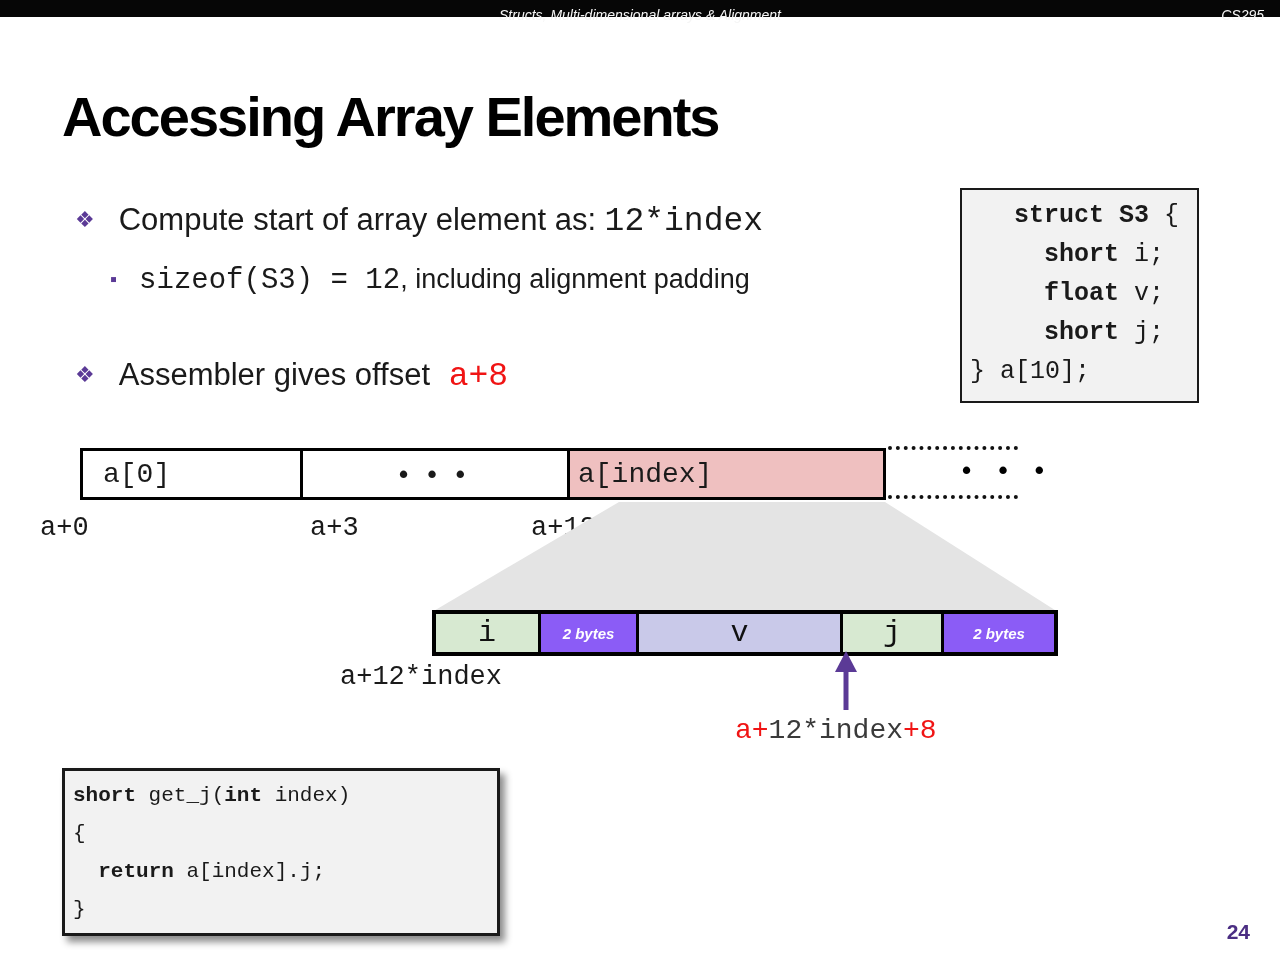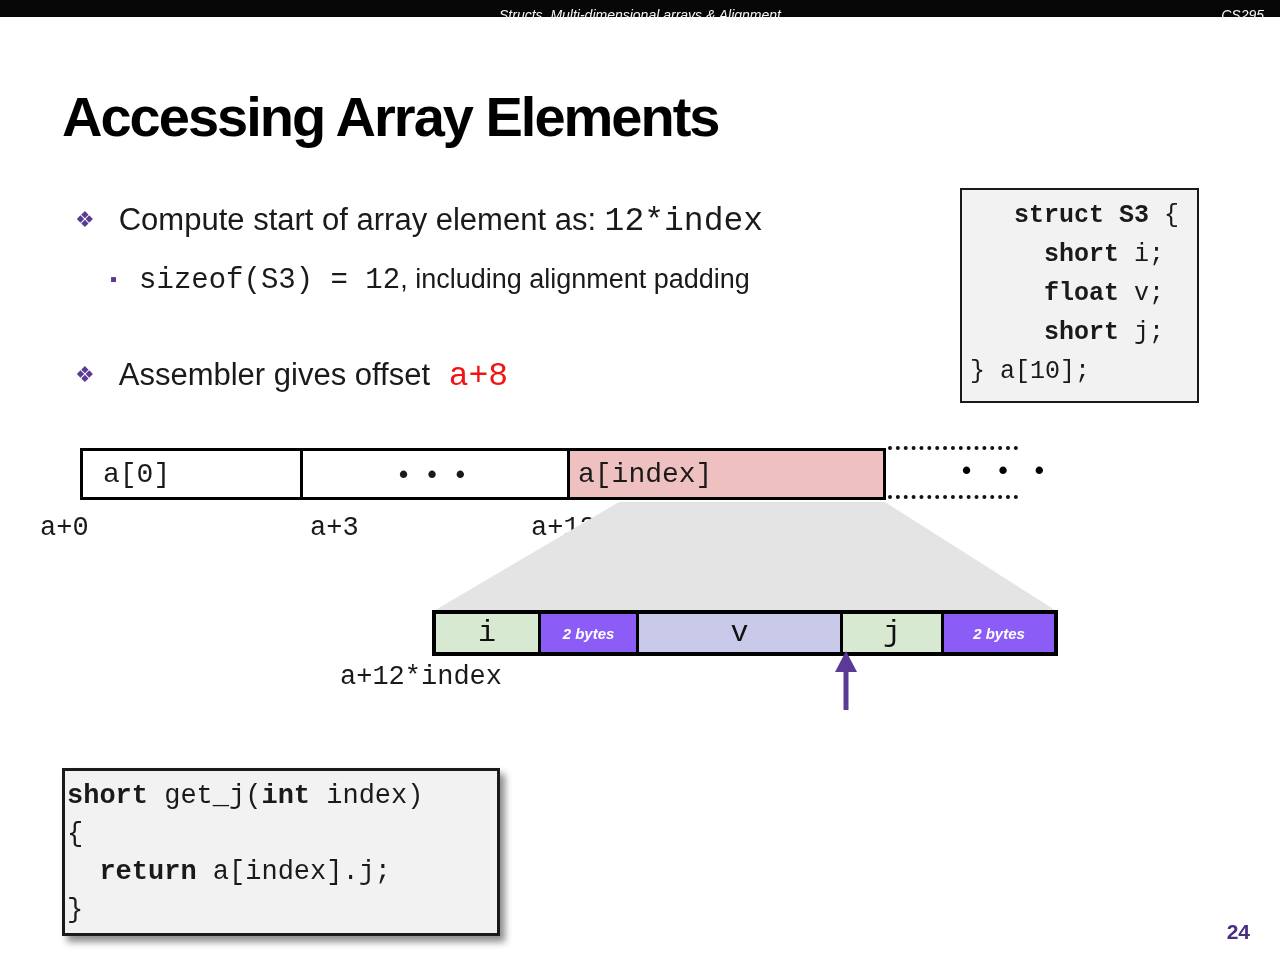--- a/index.html
+++ b/index.html
@@ -75,22 +75,22 @@
   .base-label { position:absolute; left:340px; top:662px;
     font-family:"Liberation Mono","DejaVu Sans Mono",monospace; font-size:27px; color:#1a1a1a; }
 
   .ptr-arrow { position:absolute; left:828px; top:650px; }
   .ptr-label { position:absolute; left:735px; top:715px;
     font-family:"Liberation Mono","DejaVu Sans Mono",monospace; font-size:28px; white-space:nowrap; }
   .ptr-label .red { color:#f01414; } .ptr-label .dark { color:#3a3a3a; }
 
   
   .code-box { position:absolute; left:62px; top:768px; width:438px; height:168px;
-    background:#f2f2f2; border:3px solid #1a1a1a; padding:6px 2px;
-    font-family:"Liberation Mono","DejaVu Sans Mono",monospace; font-size:27px; line-height:38px;
+    background:#f2f2f2; border:3px solid #1a1a1a; padding:6px 8px;
+    font-family:"Liberation Mono","DejaVu Sans Mono",monospace; font-size:21px; line-height:38px;
     color:#1a1a1a; white-space:pre; box-shadow:5px 6px 7px rgba(0,0,0,.45); }
   .code-box b { font-weight:700; }
 
   .page-num { position:absolute; right:30px; top:920px; color:#4b2e83;
     font-size:21px; font-weight:700; }
 </style>
 </head>
 <body>
 
 <div class="slide">
@@ -140,18 +140,21 @@
     <div class="scell pad-gray sc-4">2 bytes</div>
   </div>
 
   <div class="base-label">a+12*index</div>
 
   <svg class="ptr-arrow" width="36" height="64" viewBox="0 0 36 64">
     <line x1="18" y1="60" x2="18" y2="16" stroke="#5b3a96" stroke-width="5"></line>
     <polygon points="18,1 7,22 29,22" fill="#5b3a96"></polygon>
   </svg>
 
+  <div class="ptr-label">
+    <span class="red">a+</span><span class="dark">12*index</span><span class="red">+8</span>
+  </div>
 
   <div class="code-box"><div><b>short</b><span> get_j(</span><b>int</b><span> index)</span></div><div><span>{</span></div><div><span>  </span><b>return</b><span> a[index].j;</span></div><div><span>}</span></div></div>
 
   <div class="page-num">24</div>
 
 </div>
 
 </body></html>

